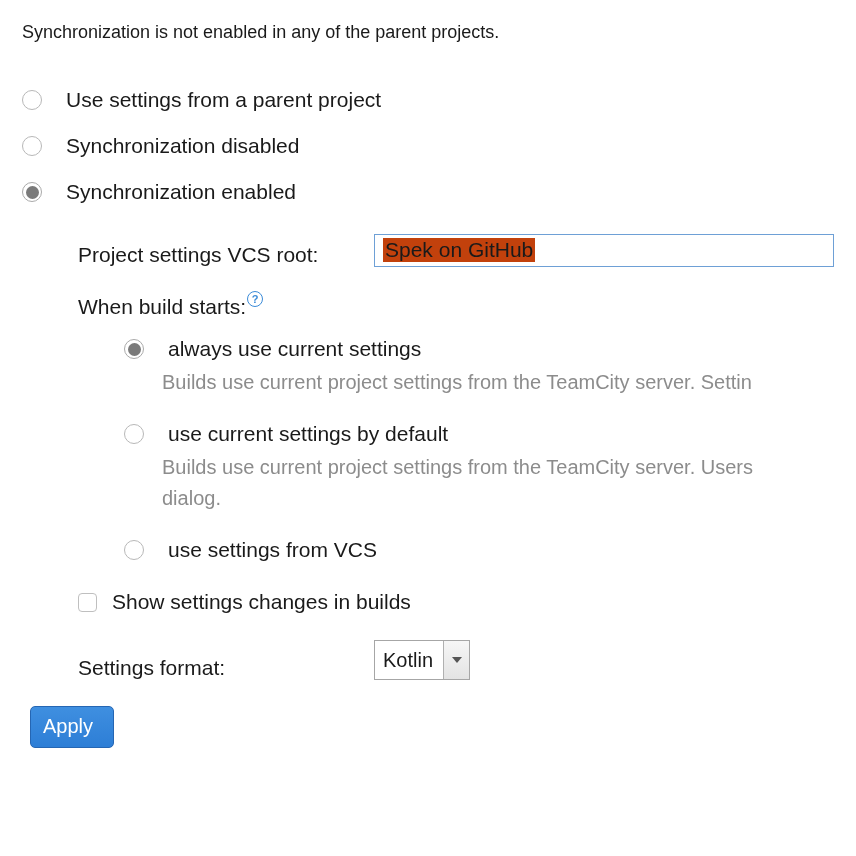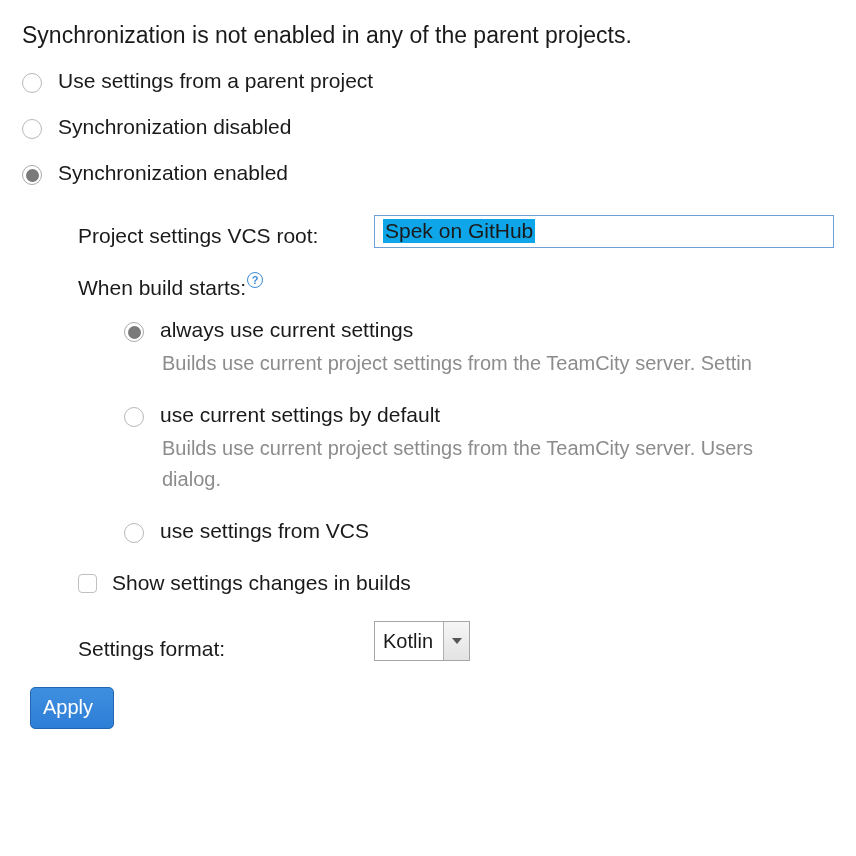--- a/index.html
+++ b/index.html
@@ -7,27 +7,28 @@
     font-family: -apple-system, BlinkMacSystemFont, "Segoe UI", Helvetica, Arial, sans-serif;
     font-size: 20px;
     color: #1a1a1a;
     margin: 0;
     padding: 22px 0 0 22px;
     background: #fff;
     width: 856px;
     overflow: hidden;
   }
   .status-line {
-    font-size: 23px;
-    margin-bottom: 20px;
+    font-size: 18px;
+    margin-bottom: 45px;
   }
   .radio-row {
     display: flex;
-    align-items: flex-end;
+    align-items: center;
     margin-bottom: 22px;
+    gap: 8px;
   }
   .radio {
     width: 20px;
     height: 20px;
     border-radius: 50%;
     border: 1.5px solid #b8b8b8;
     background: #fff;
     margin-right: 16px;
     flex-shrink: 0;
     position: relative;
@@ -71,21 +72,21 @@
     background: #fff;
     padding: 3px 8px 4px 8px;
     font-size: 21px;
     min-width: 460px;
     color: #1a1a1a;
     font-family: inherit;
     display: flex;
     align-items: center;
   }
   .select-box .selected-text {
-    background: #0ea5e9;
+    background: #c2410c;
     padding: 0 2px;
   }
   .when-row {
     display: flex;
     align-items: flex-start;
     margin-bottom: 18px;
   }
   .help-icon {
     width: 16px;
     height: 16px;

